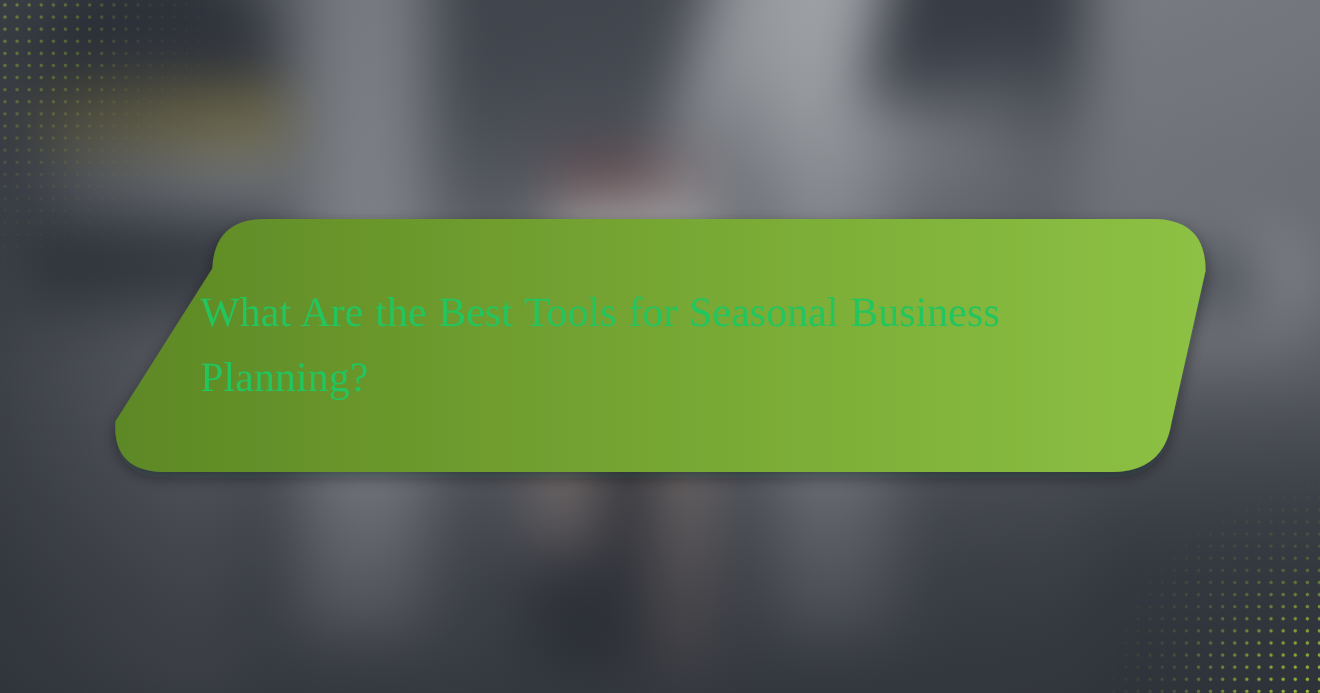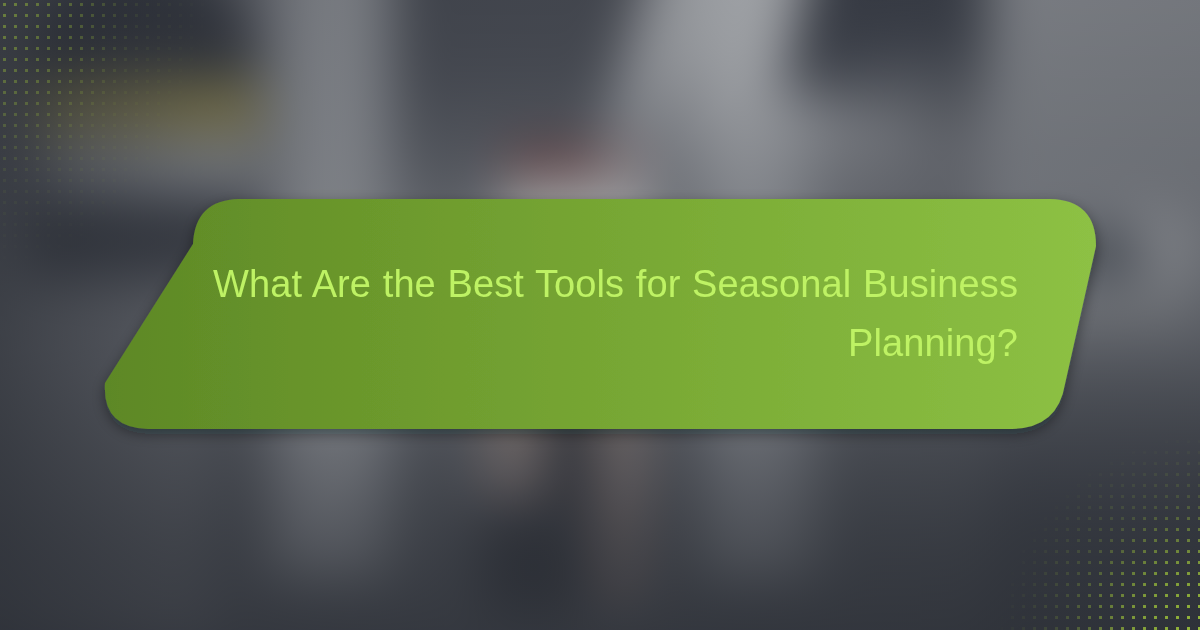--- a/index.html
+++ b/index.html
@@ -209,26 +209,26 @@
     left:176px;
     top:198px;
     width:848px;
     height:232px;
     display:flex;
     align-items:center;
     justify-content:center;
     padding:0 6px;
   }
   .title-text {
-    font-family:Liberation Sans, sans-serif;
+    font-family:Liberation Serif, serif;
     font-size:38px;
     font-weight:400;
     line-height:1.55;
-    color:#bef264;
-    text-align:right;
+    color:#22c55e;
+    text-align:left;
     letter-spacing:0.1px;
     word-spacing:1px;
   }
 </style>
 </head>
 <body>
 
 <div id="stage">
 
   <div class="bg-photo">

